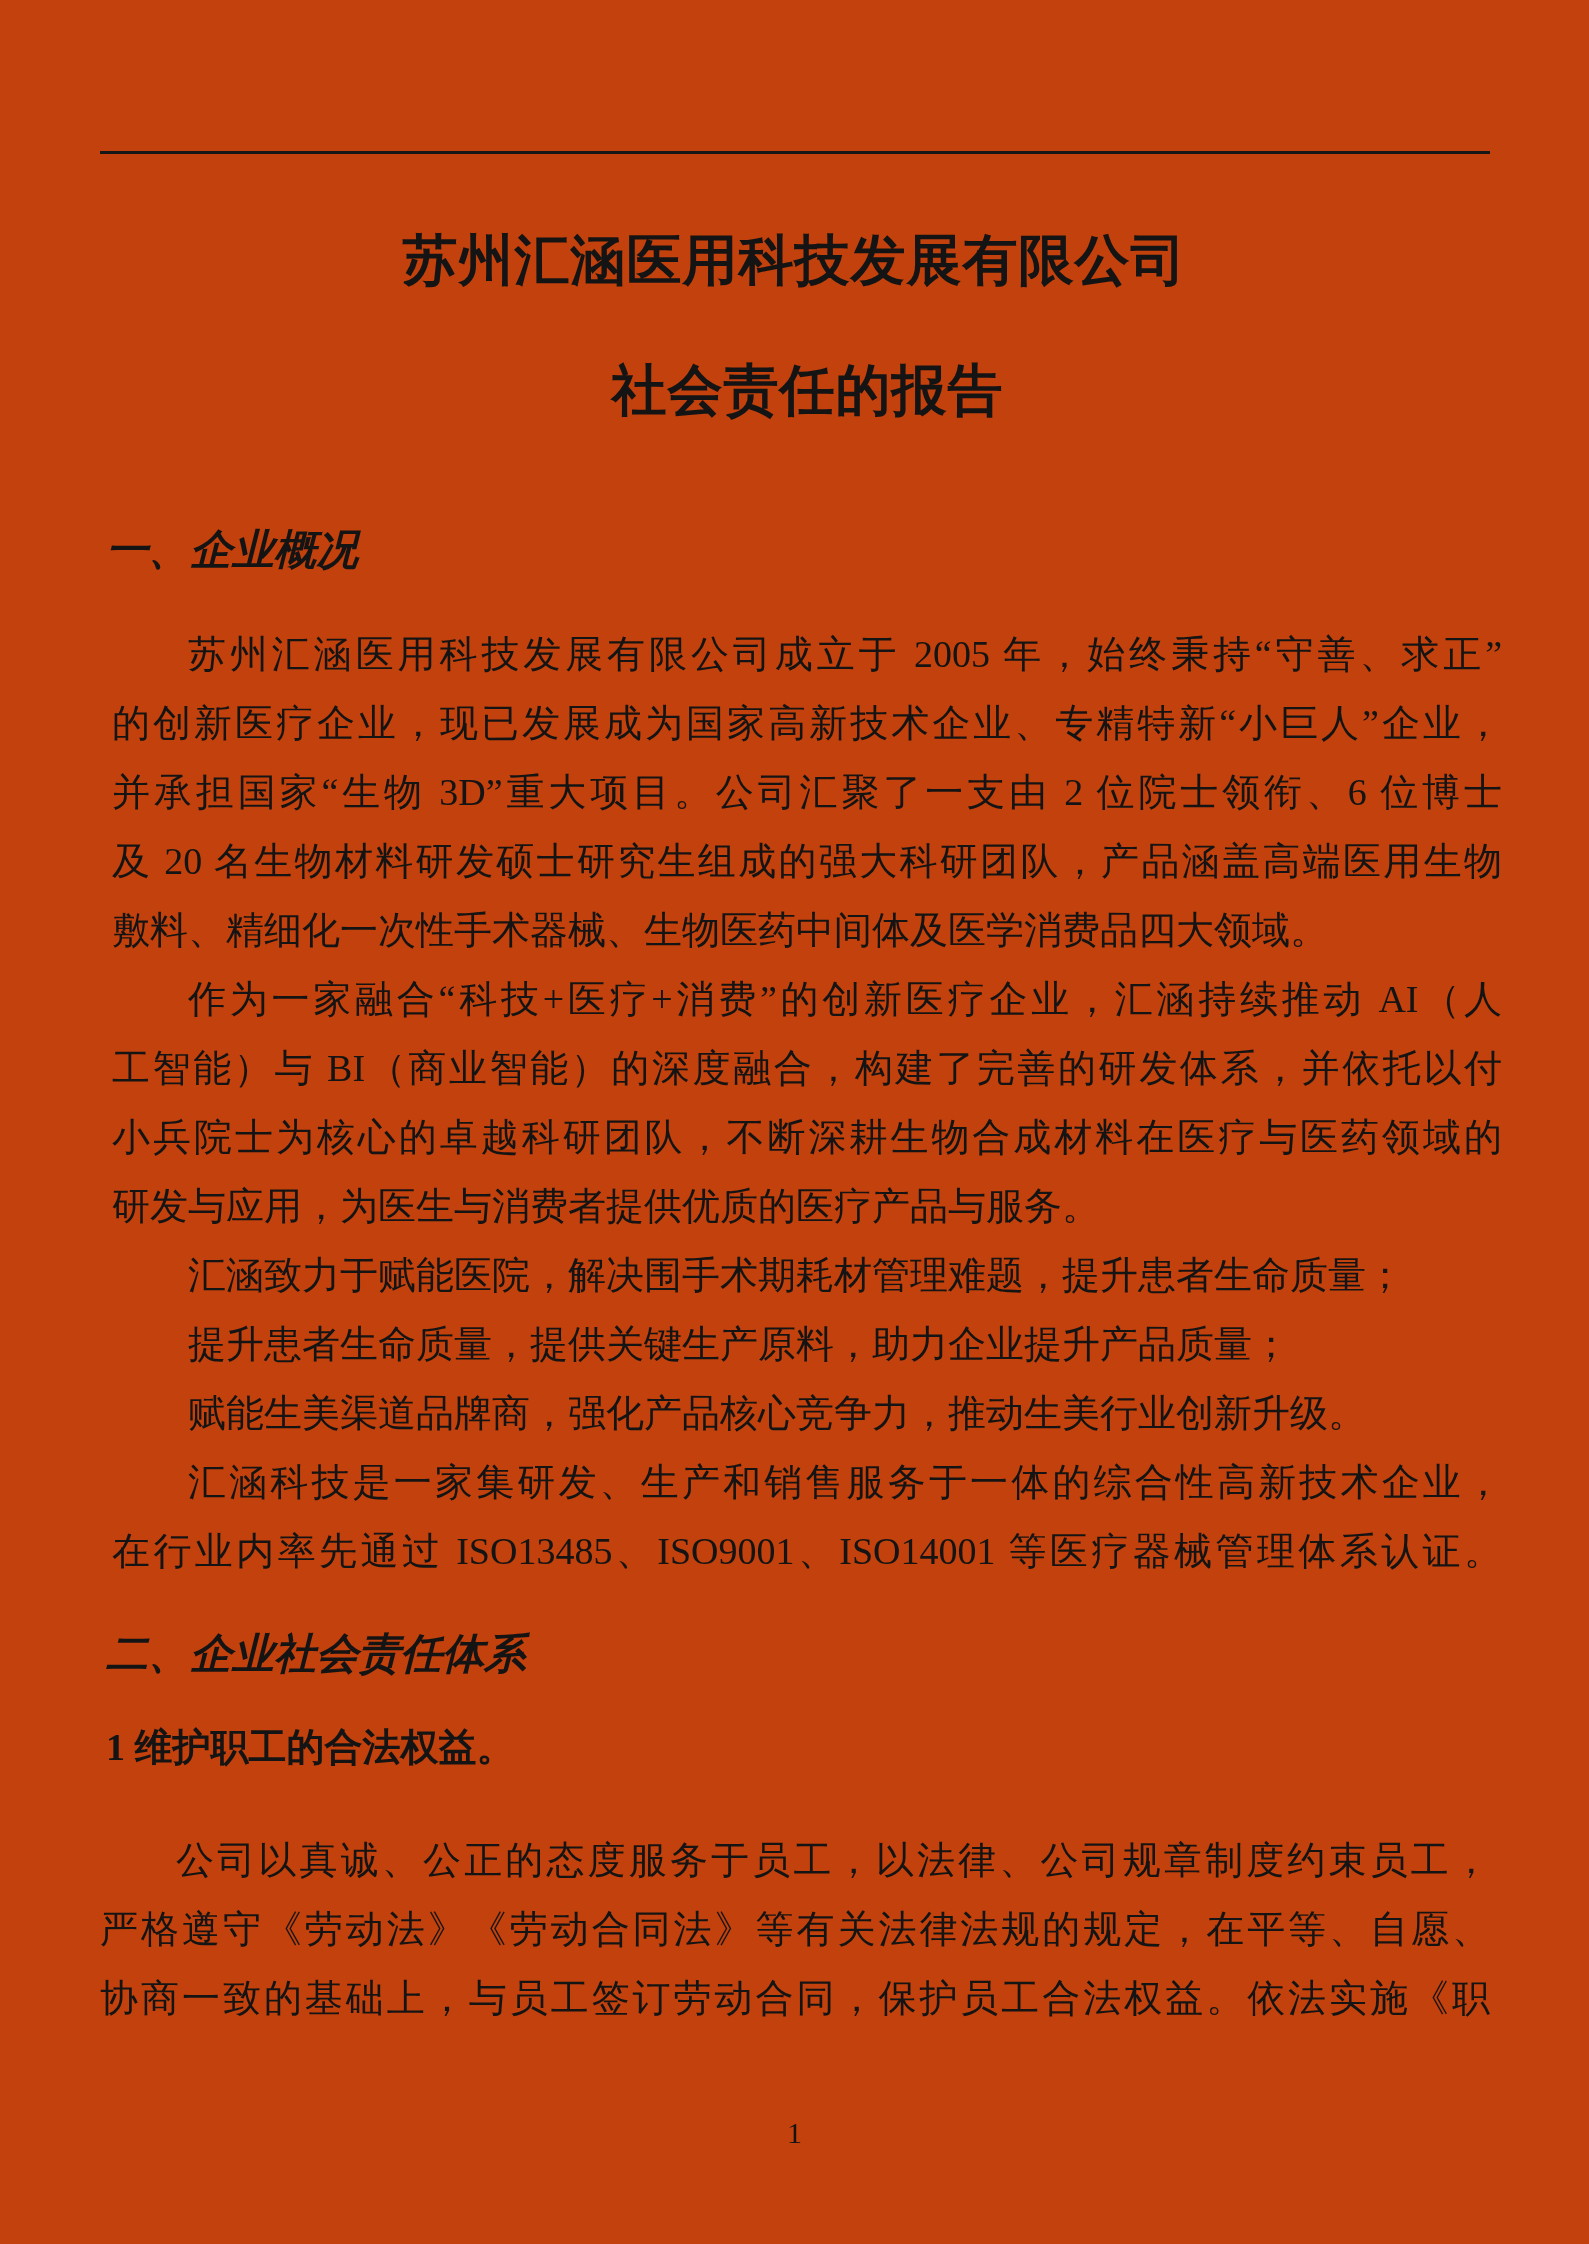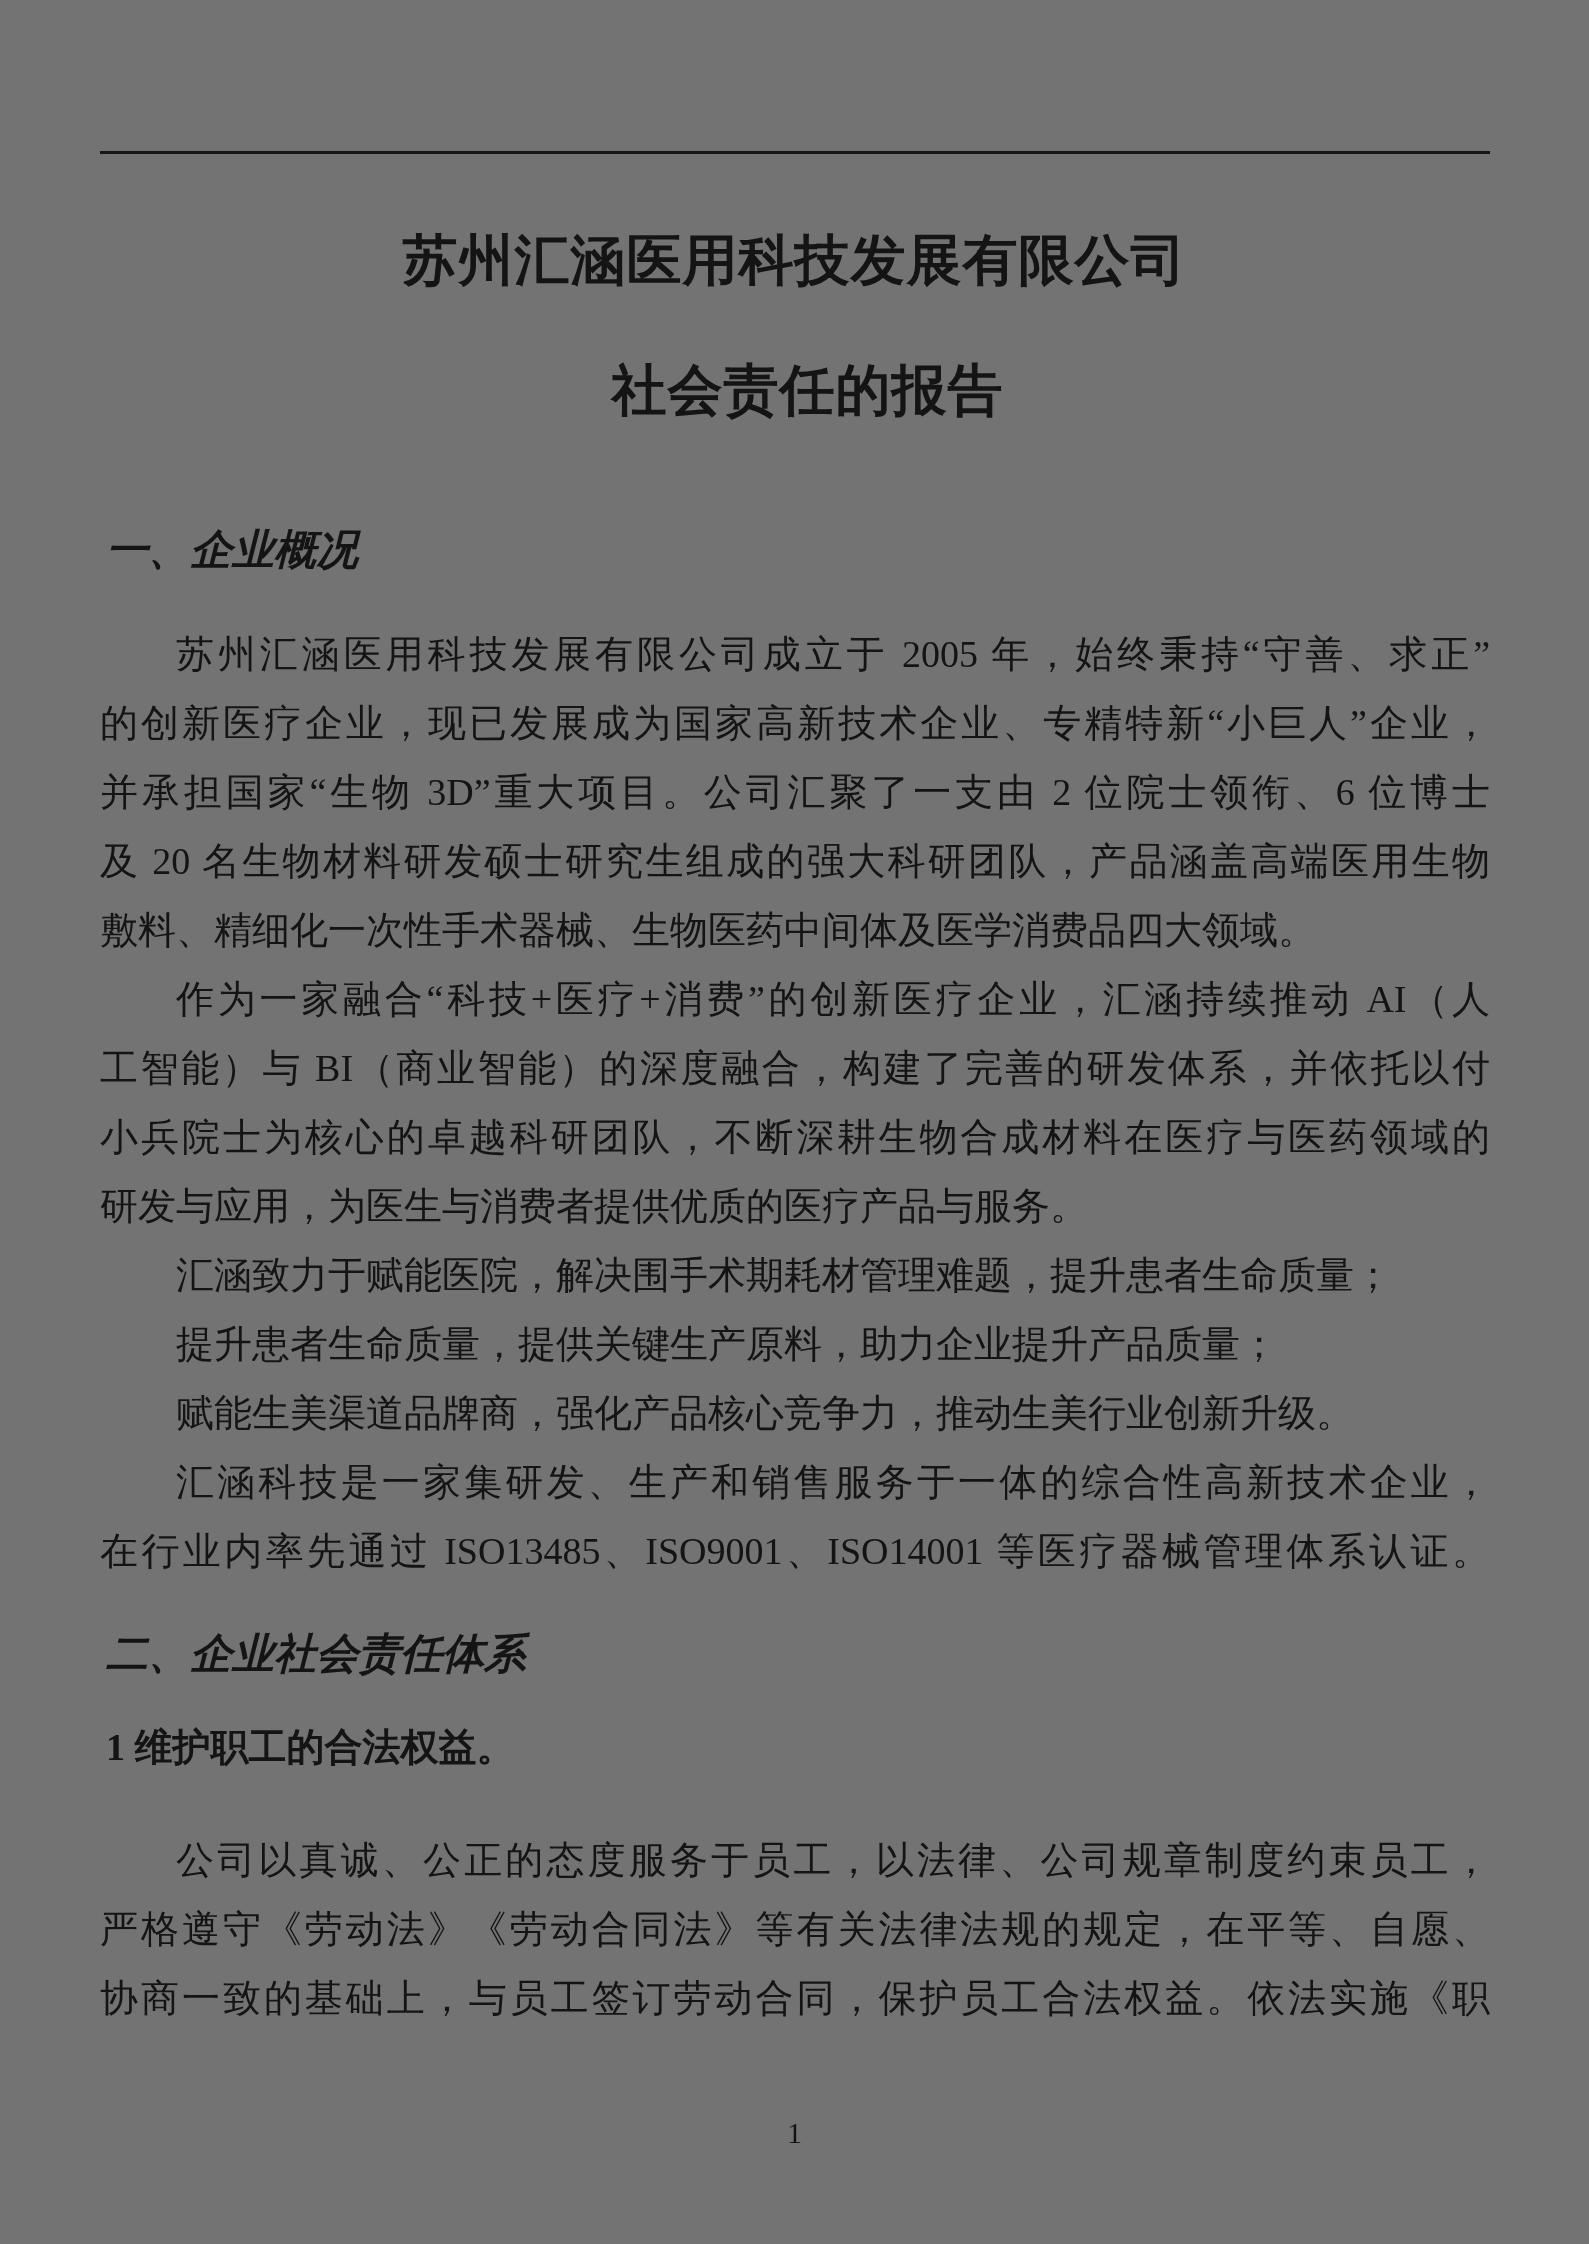--- a/index.html
+++ b/index.html
@@ -4,21 +4,21 @@
 <style>
   html, body {
     margin: 0;
     padding: 0;
     background: #ffffff;
   }
   .page {
     position: relative;
     width: 1589px;
     height: 2244px;
-    background: #737373;
+    background: #c2410c;
     color: #141414;
     font-family: "Liberation Serif", "DejaVu Serif", serif;
     overflow: hidden;
   }
   .rule {
     position: absolute;
     left: 100px;
     top: 151px;
     width: 1390px;
     border-top: 3px solid #171717;
@@ -63,21 +63,21 @@
     font-size: 38px;
     font-weight: bold;
     white-space: nowrap;
   }
   .body-block {
     position: absolute;
     left: 100px;
     width: 1390px;
     font-size: 38px;
   }
-  .body-block.b1 { top: 620px; }
+  .body-block.b1 { top: 620px; margin-left: 12px; }
   .body-block.b2 { top: 1826px; }
   .line {
     height: 69px;
     line-height: 69px;
     text-align: justify;
     text-justify: inter-character;
     white-space: nowrap;
   }
   .line.fill {
     text-align-last: justify;

